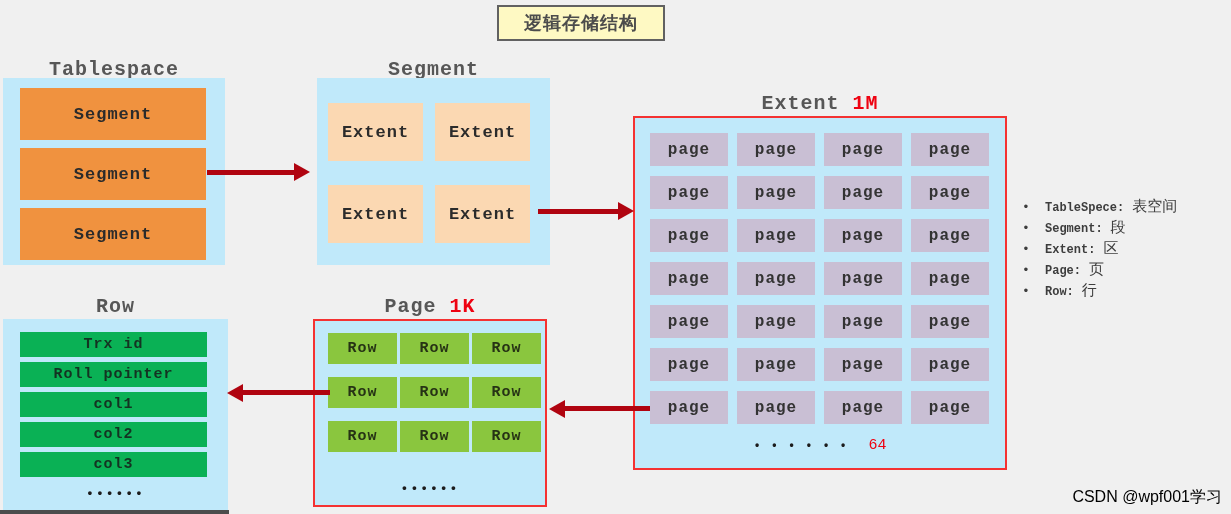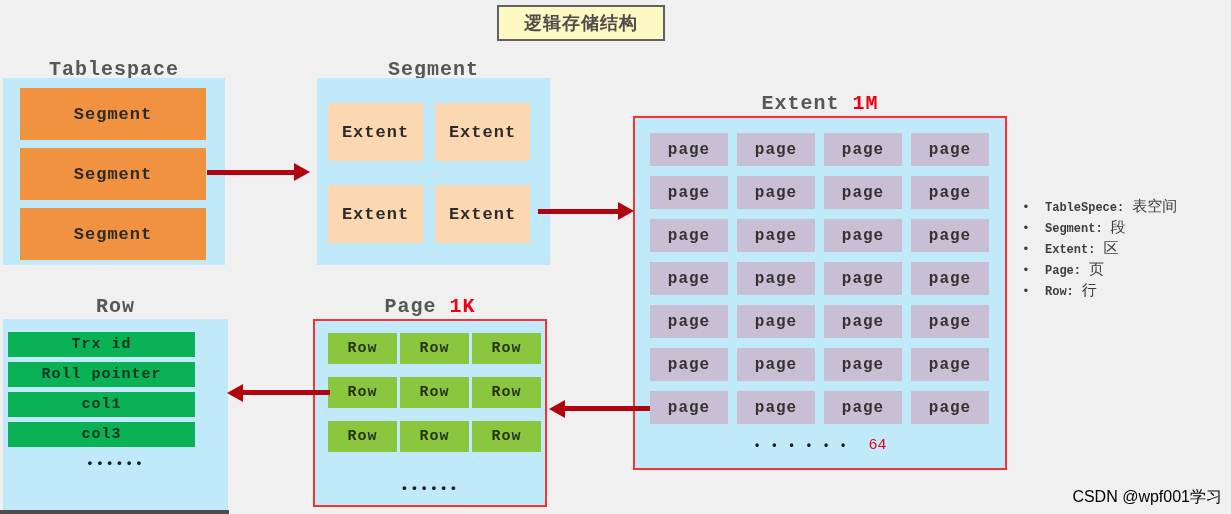--- a/index.html
+++ b/index.html
@@ -60,21 +60,21 @@
     display:flex;align-items:center;justify-content:center;
     font-weight:bold;font-size:16px;color:#333;letter-spacing:1px;}
 
   .row-grid{display:grid;grid-template-columns:repeat(3,69px);grid-auto-rows:31px;
     column-gap:3px;row-gap:13px;padding:12px 0 0 13px;}
   .row-cell{background:var(--row-yellowgreen,#8ac63e);
     display:flex;align-items:center;justify-content:center;
     font-weight:bold;font-size:15px;color:#263315;letter-spacing:1px;}
 
   .field{
-    width:187px;height:25px;margin:5px 0 0 5px;background:var(--field-green,#0ab155);
+    width:187px;height:25px;margin:5px 0 0 17px;background:var(--field-green,#0ab155);
     display:flex;align-items:center;justify-content:center;
     font-weight:bold;font-size:15px;color:#143322;letter-spacing:1px;
   }
   .field:first-child{margin-top:13px;}
 
   .extent-dots{width:100%;text-align:center;margin-top:12px;white-space:nowrap;}
   .extent-dots .dots{font-weight:bold;font-size:12px;letter-spacing:10px;color:#1c1c1c;}
   .extent-dots .count{font-weight:normal;font-size:15px;margin-left:2px;}
   .page-dots{width:100%;text-align:center;margin-top:29px;font-weight:bold;font-size:13px;
     letter-spacing:2px;color:#1c1c1c;}
@@ -180,20 +180,21 @@
         <div class="row-cell">Row</div>
       </div>
     <div class="page-dots">••••••</div>
   </div>
 
   <div class="abs grp-label lbl-row">Row</div>
   <div class="abs container row-outer">
     <div class="field">Trx id</div>
     <div class="field">Roll pointer</div>
     <div class="field">col1</div>
+    <div class="field">col2</div>
     <div class="field">col3</div>
     <div class="row-dots">••••••</div>
   </div>
 
   <div>
     <div class="shaft abs" style="left:207px;top:170px;width:89px;"></div>
     <div class="head head-r abs" style="left:294px;top:163px;"></div>
   </div>
   <div>
     <div class="shaft abs" style="left:538px;top:209px;width:82px;"></div>

